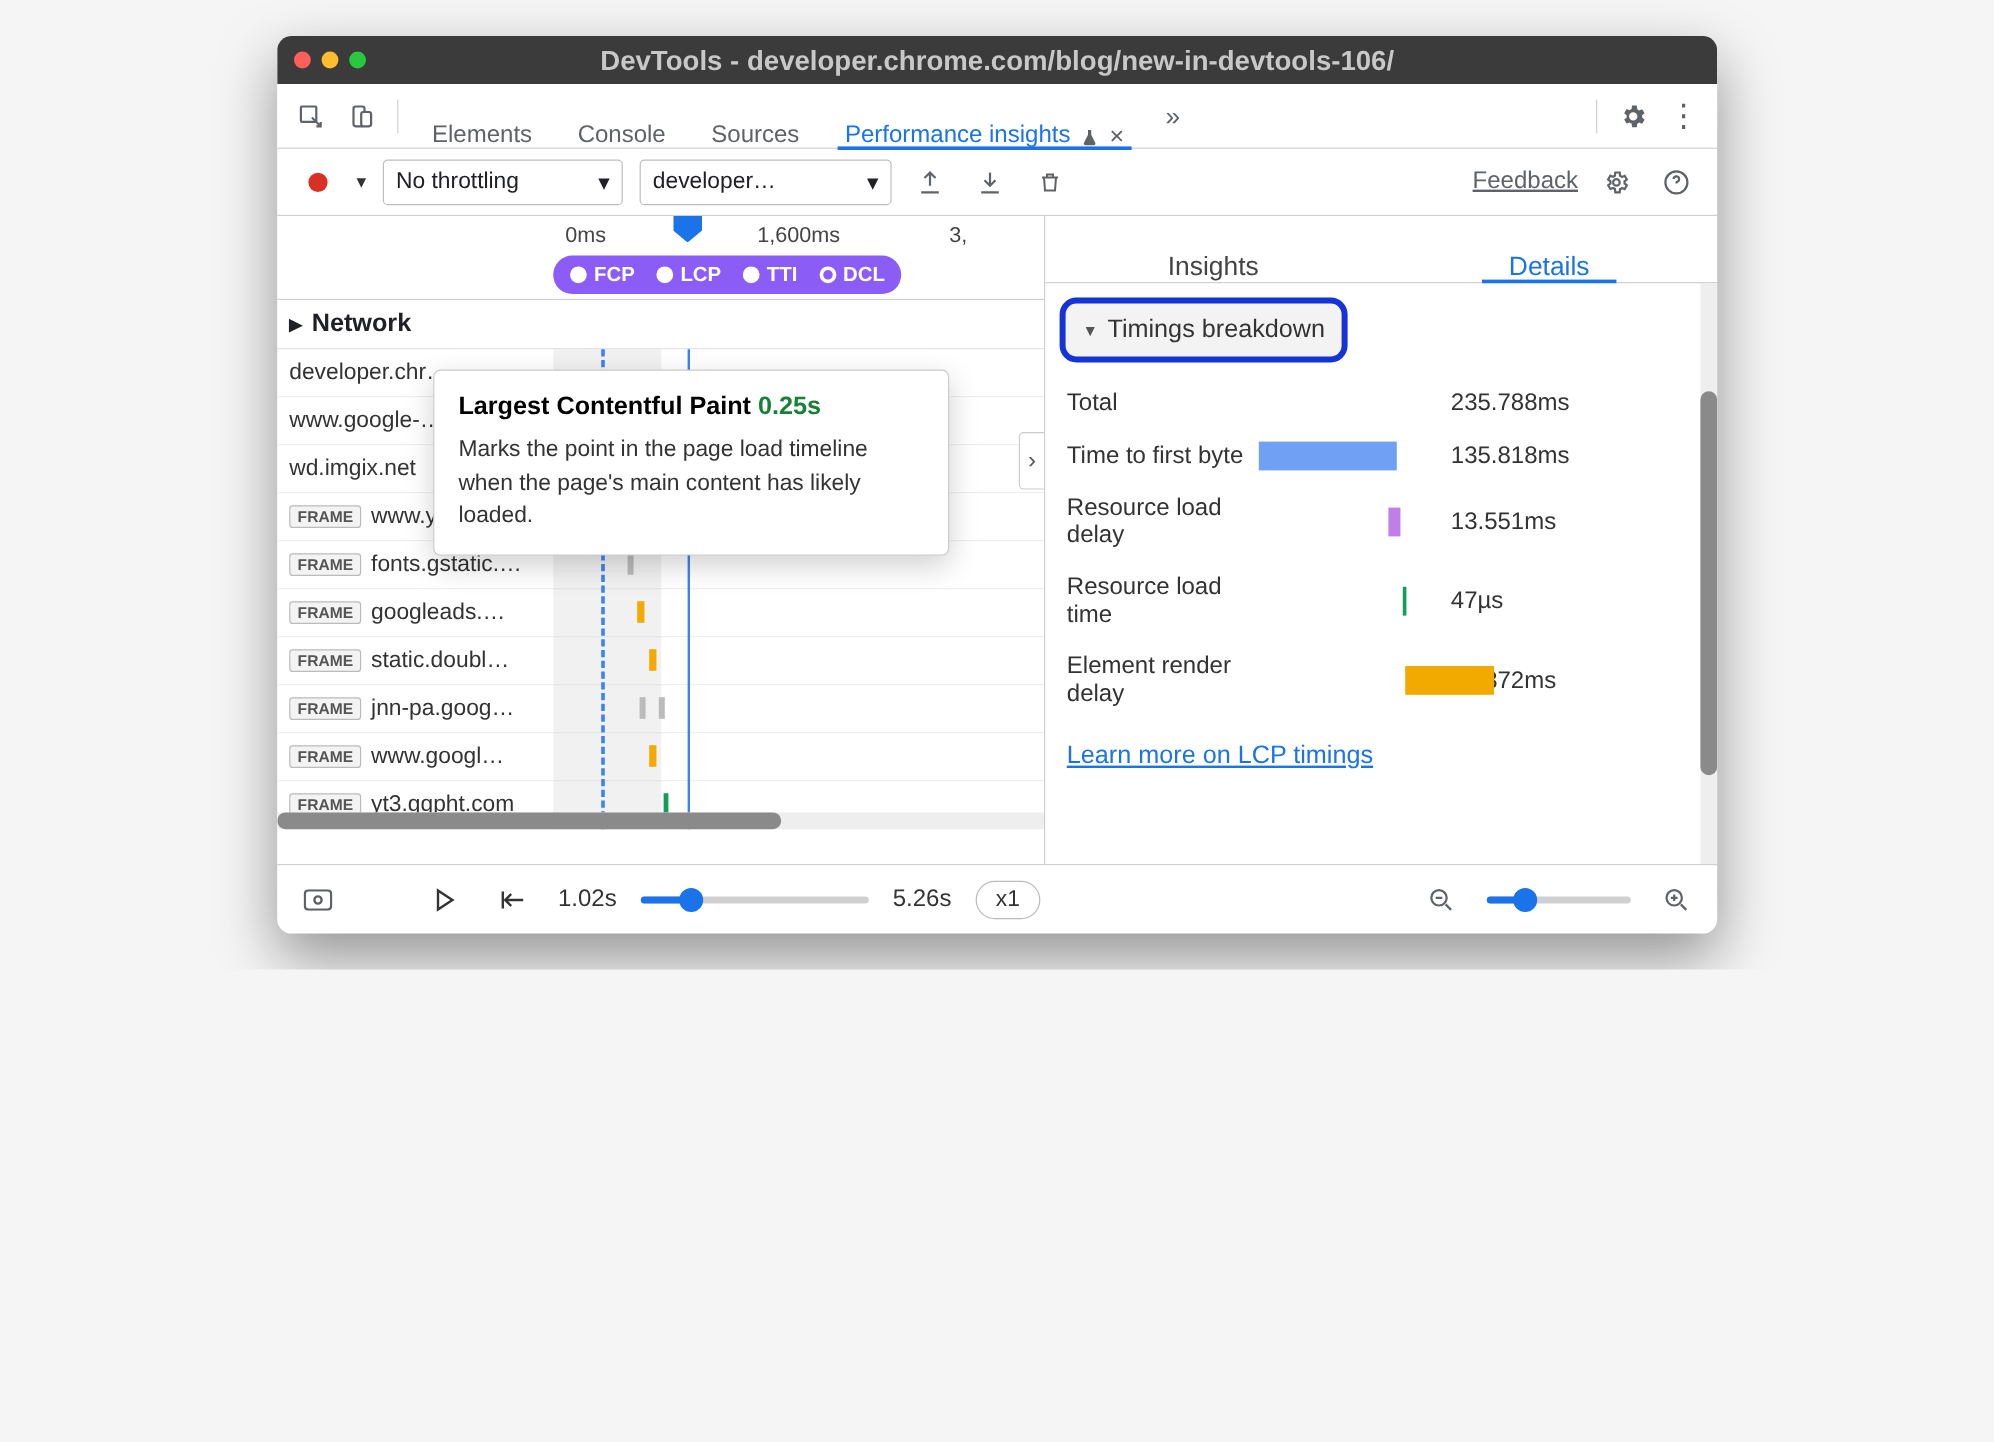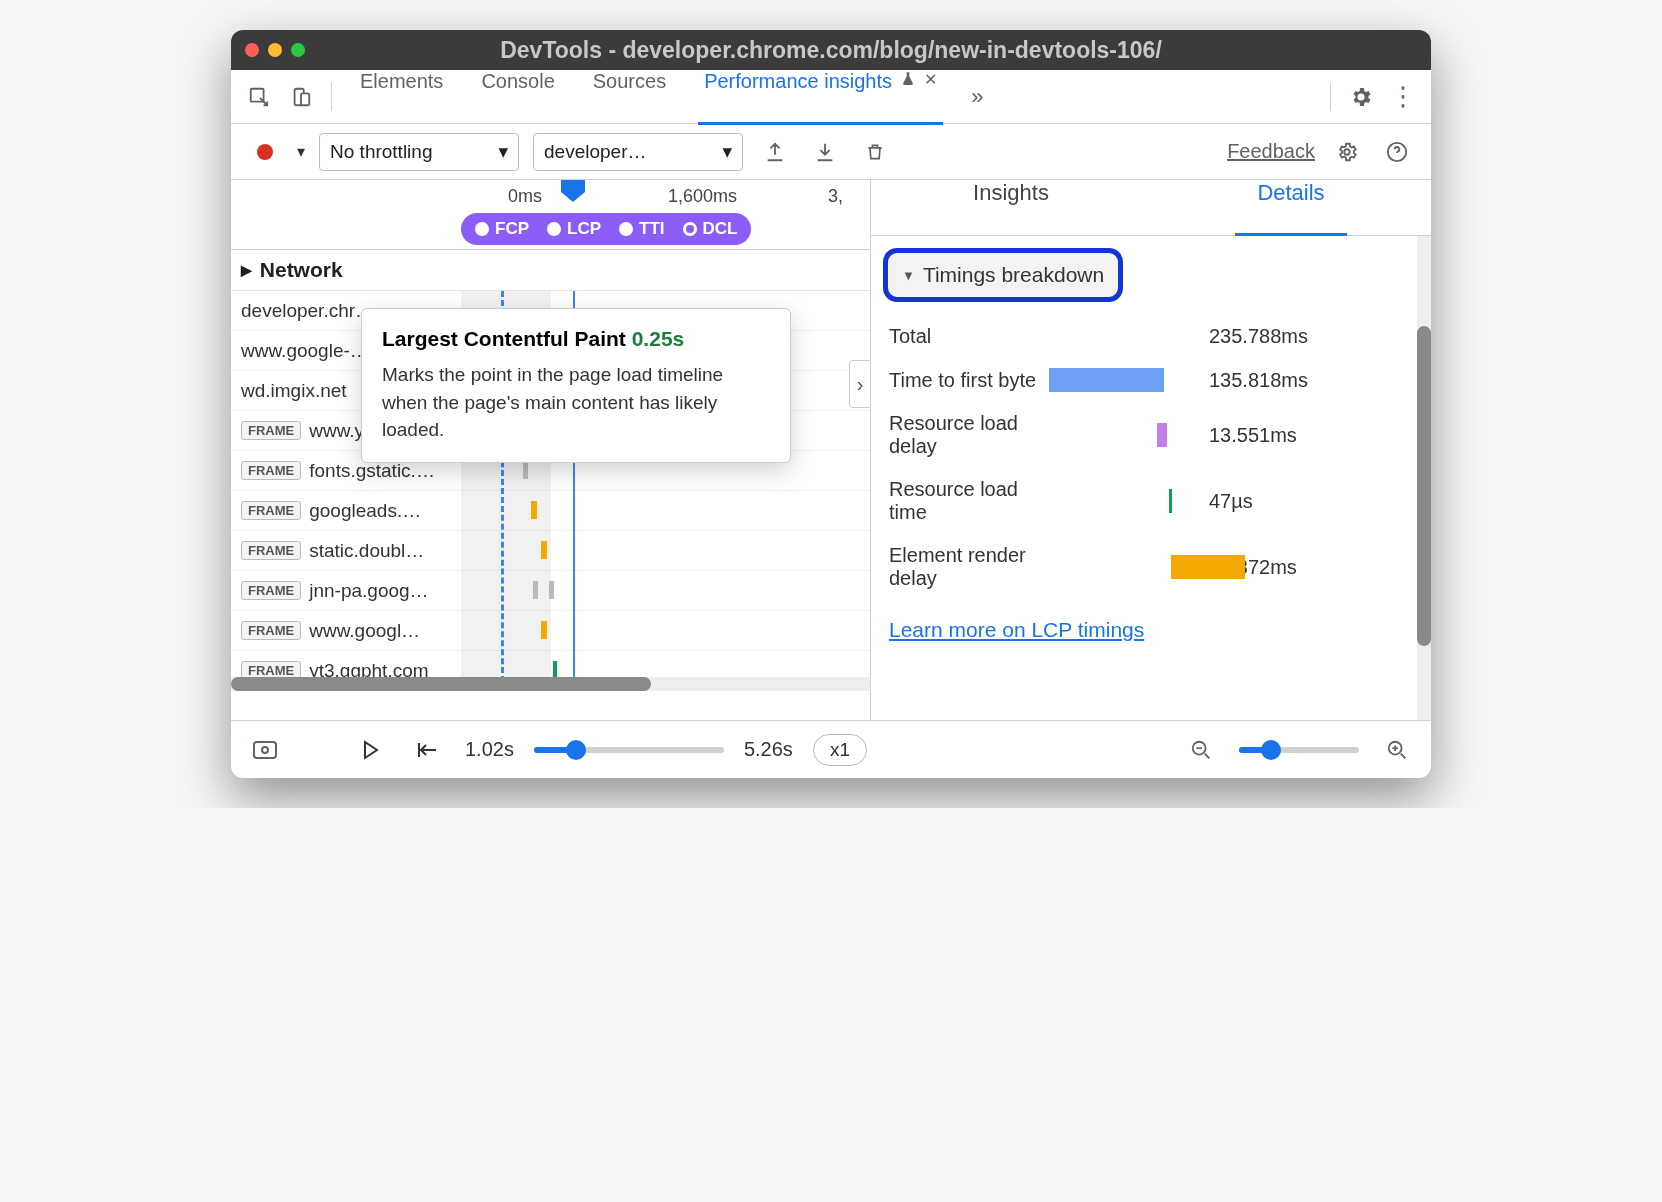--- a/index.html
+++ b/index.html
@@ -41,21 +41,21 @@
     display:flex; align-items:center; height:54px;
     border-bottom:1px solid #d0d0d0; padding:0 10px; gap:6px;
     background:#fff;
   }
   .icon-btn {
     width:36px; height:36px; display:flex; align-items:center; justify-content:center;
     color:#5f6368; cursor:pointer; border-radius:4px;
   }
   .tabsep { width:1px; height:28px; background:#d0d0d0; margin:0 6px; }
   .tab {
-    padding:0 16px; height:54px; display:flex; align-items:flex-start; gap:8px;
+    padding:0 16px; height:54px; display:flex; align-items:flex-end; gap:8px;
     color:#5f6368; font-size:20px; cursor:pointer; position:relative;
   }
   .tab.active { color:#1a73e8; }
   .tab.active::after {
     content:""; position:absolute; left:10px; right:10px; bottom:-1px;
     height:3px; background:#1a73e8;
   }
   .toolbar {
     display:flex; align-items:center; height:56px; padding:0 16px; gap:14px;
     border-bottom:1px solid #d0d0d0;
@@ -69,21 +69,21 @@
   .dropdown .caret { margin-left:auto; }
   .link { color:#5f6368; text-decoration:underline; font-size:20px; cursor:pointer; }
 
   .content { display:flex; height:540px; position:relative; }
   .left-pane { flex:1; position:relative; overflow:hidden; border-right:1px solid #d0d0d0; }
   .right-pane { width:560px; display:flex; flex-direction:column; }
 
   
   .ruler { position:relative; height:70px; border-bottom:1px solid #d0d0d0; }
   .ruler-labels { position:absolute; top:6px; left:240px; font-size:18px; color:#444; }
-  .ruler-label { position:absolute;margin-left:37px; }
+  .ruler-label { position:absolute; }
   .scrubber {
     position:absolute; top:0; left:330px; width:24px; height:22px; background:#1a73e8;
     clip-path: polygon(0 0, 100% 0, 100% 55%, 50% 100%, 0 55%);
   }
   .pills {
     position:absolute; bottom:4px; left:230px; display:flex; background:#8b5cf6;
     border-radius:18px; padding:4px 8px; gap:6px;
   }
   .pill { display:flex; align-items:center; gap:6px; color:#fff; font-size:17px; font-weight:600; padding:2px 6px; }
   .pill .dot { width:14px; height:14px; border-radius:50%; background:#fff; border:2px solid #fff; }
@@ -122,21 +122,21 @@
   .tooltip-body { color:#333; line-height:1.45; }
 
   .expand-handle {
     position:absolute; right:-1px; top:180px; width:22px; height:48px;
     border:1px solid #ccc; border-radius:4px 0 0 4px; background:#fff;
     display:flex; align-items:center; justify-content:center; color:#555; z-index:40;
   }
 
   
   .rtabs { display:flex; height:56px; border-bottom:1px solid #d0d0d0; }
-  .rtab { flex:1; display:flex; align-items:flex-start; justify-content:center; font-size:22px; color:#444; cursor:pointer; position:relative; }
+  .rtab { flex:1; display:flex; align-items:flex-end; justify-content:center; font-size:22px; color:#444; cursor:pointer; position:relative; }
   .rtab.active { color:#1a73e8; }
   .rtab.active::after { content:""; position:absolute; bottom:-1px; left:30%; right:30%; height:3px; background:#1a73e8; }
 
   .section-header {
     display:flex; align-items:center; gap:8px; padding:10px 14px;
     background:#f3f3f3; border:5px solid #1534d6; border-radius:14px;
     margin:12px; font-size:21px; color:#333; width:fit-content;
   }
   .timing-row { display:flex; align-items:center; padding:10px 18px; font-size:20px; }
   .timing-row .lbl { width:160px; color:#333; }

